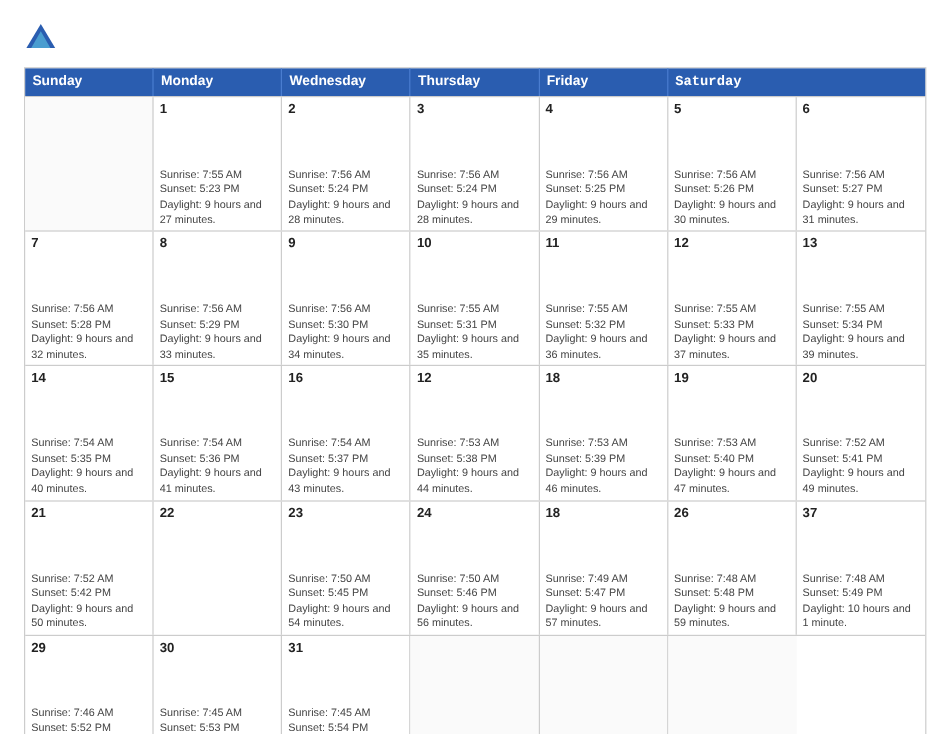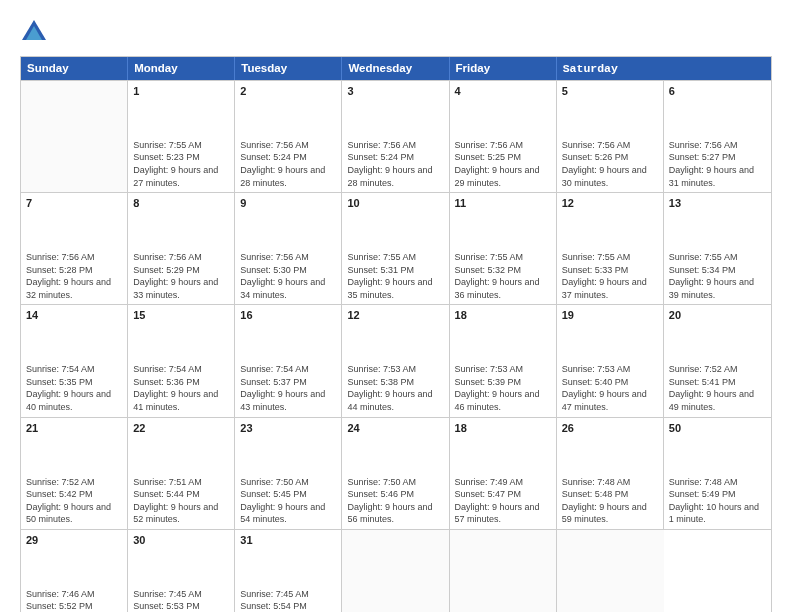--- a/index.html
+++ b/index.html
@@ -129,22 +129,22 @@
     <div class="title-block">
       <div class="month-title"></div>
       <div class="subtitle"></div>
     </div>
   </div>
 
   <div class="calendar">
     <div class="cal-header-row">
     <div class="cal-header-cell">Sunday</div>
         <div class="cal-header-cell">Monday</div>
-        <div class="cal-header-cell">Tuesday</div>
         <div class="cal-header-cell">Wednesday</div>
+        <div class="cal-header-cell">Thursday</div>
         <div class="cal-header-cell">Friday</div>
         <div class="cal-header-cell">Saturday</div>
       </div>
     <div class="cal-body">
     <div class="cal-row">
           <div class="cal-cell empty"></div>
           <div class="cal-cell">
             <span class="day-num">1</span>
             <div class="cell-detail">Sunrise: 7:55 AM<br>Sunset: 5:23 PM<br>Daylight: 9 hours and 27 minutes.</div>
           </div>
@@ -229,40 +229,39 @@
             <div class="cell-detail">Sunrise: 7:52 AM<br>Sunset: 5:41 PM<br>Daylight: 9 hours and 49 minutes.</div>
           </div>
         </div>
         <div class="cal-row">
           <div class="cal-cell">
             <span class="day-num">21</span>
             <div class="cell-detail">Sunrise: 7:52 AM<br>Sunset: 5:42 PM<br>Daylight: 9 hours and 50 minutes.</div>
           </div>
           <div class="cal-cell">
             <span class="day-num">22</span>
-            <div class="cell-detail">Sunrise: 7:51 AM<br>Sunset: 5:44 PM<br>Daylight: 9 hours and 52 minutes.</div>
           </div>
           <div class="cal-cell">
             <span class="day-num">23</span>
             <div class="cell-detail">Sunrise: 7:50 AM<br>Sunset: 5:45 PM<br>Daylight: 9 hours and 54 minutes.</div>
           </div>
           <div class="cal-cell">
             <span class="day-num">24</span>
             <div class="cell-detail">Sunrise: 7:50 AM<br>Sunset: 5:46 PM<br>Daylight: 9 hours and 56 minutes.</div>
           </div>
           <div class="cal-cell">
             <span class="day-num">18</span>
             <div class="cell-detail">Sunrise: 7:49 AM<br>Sunset: 5:47 PM<br>Daylight: 9 hours and 57 minutes.</div>
           </div>
           <div class="cal-cell">
             <span class="day-num">26</span>
             <div class="cell-detail">Sunrise: 7:48 AM<br>Sunset: 5:48 PM<br>Daylight: 9 hours and 59 minutes.</div>
           </div>
           <div class="cal-cell">
-            <span class="day-num">50</span>
+            <span class="day-num">37</span>
             <div class="cell-detail">Sunrise: 7:48 AM<br>Sunset: 5:49 PM<br>Daylight: 10 hours and 1 minute.</div>
           </div>
         </div>
         <div class="cal-row">
           <div class="cal-cell">
             <span class="day-num">29</span>
             <div class="cell-detail">Sunrise: 7:46 AM<br>Sunset: 5:52 PM<br>Daylight: 10 hours and 5 minutes.</div>
           </div>
           <div class="cal-cell">
             <span class="day-num">30</span>

